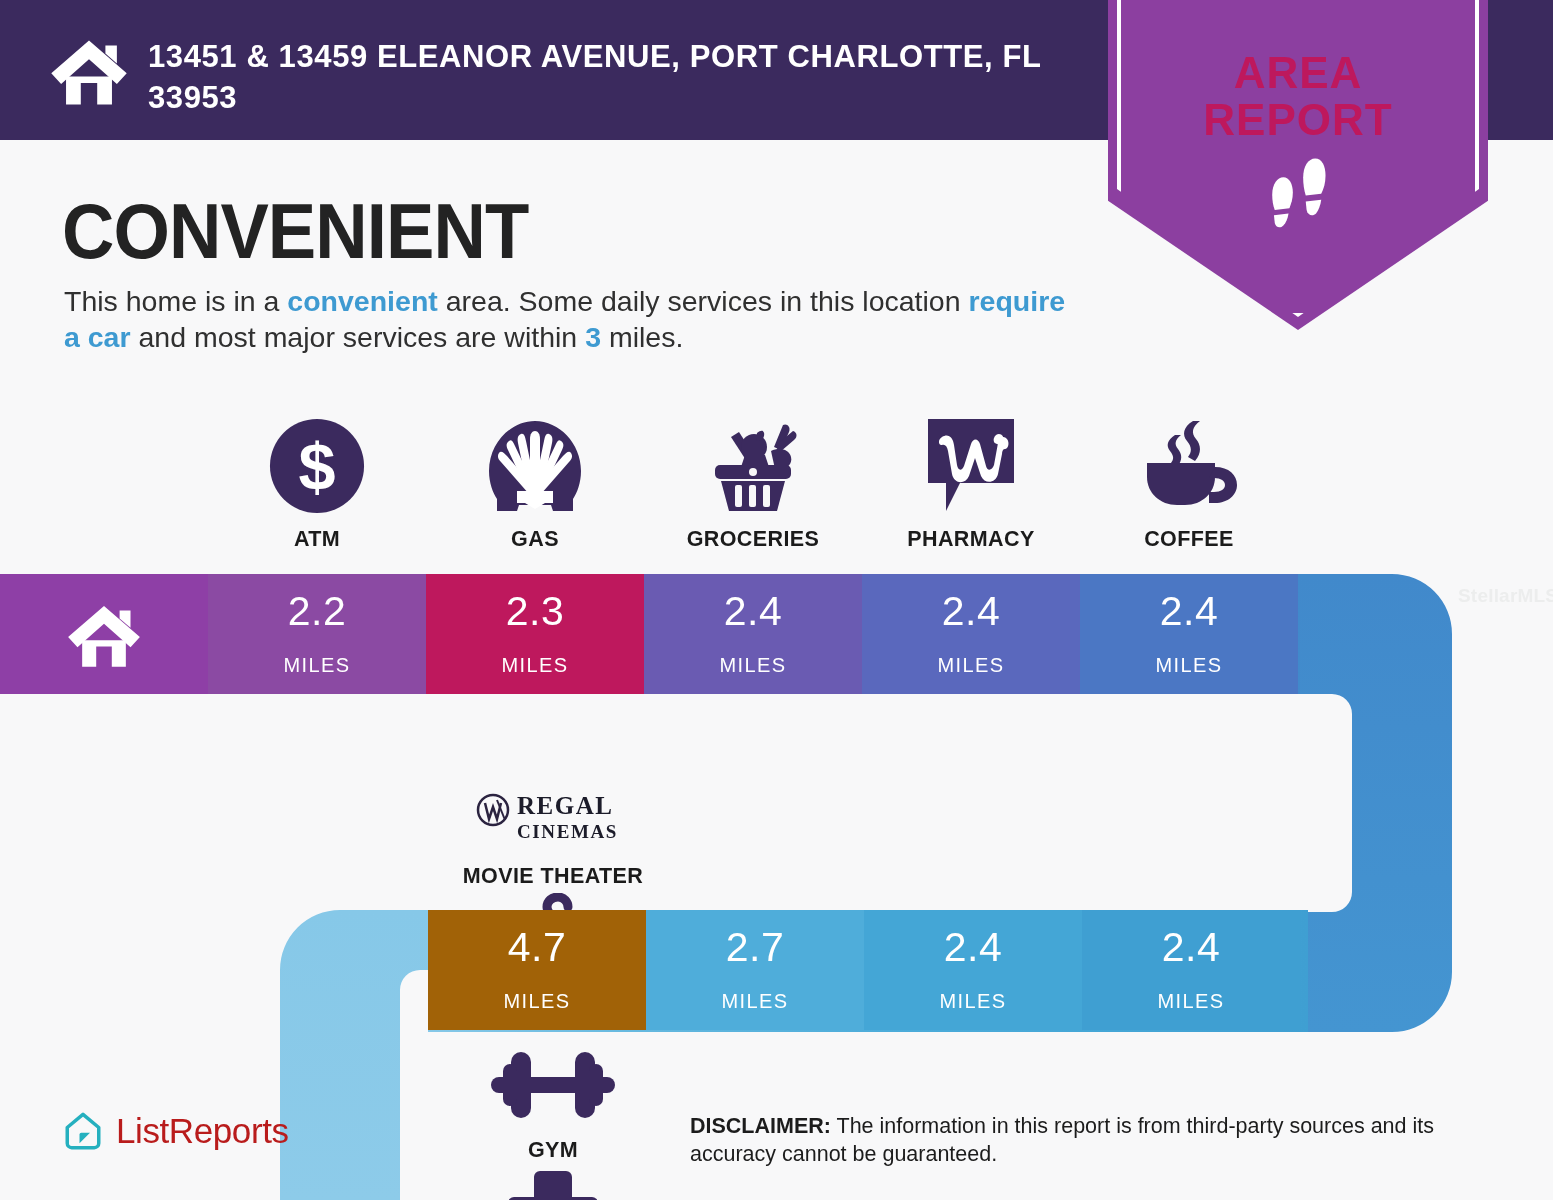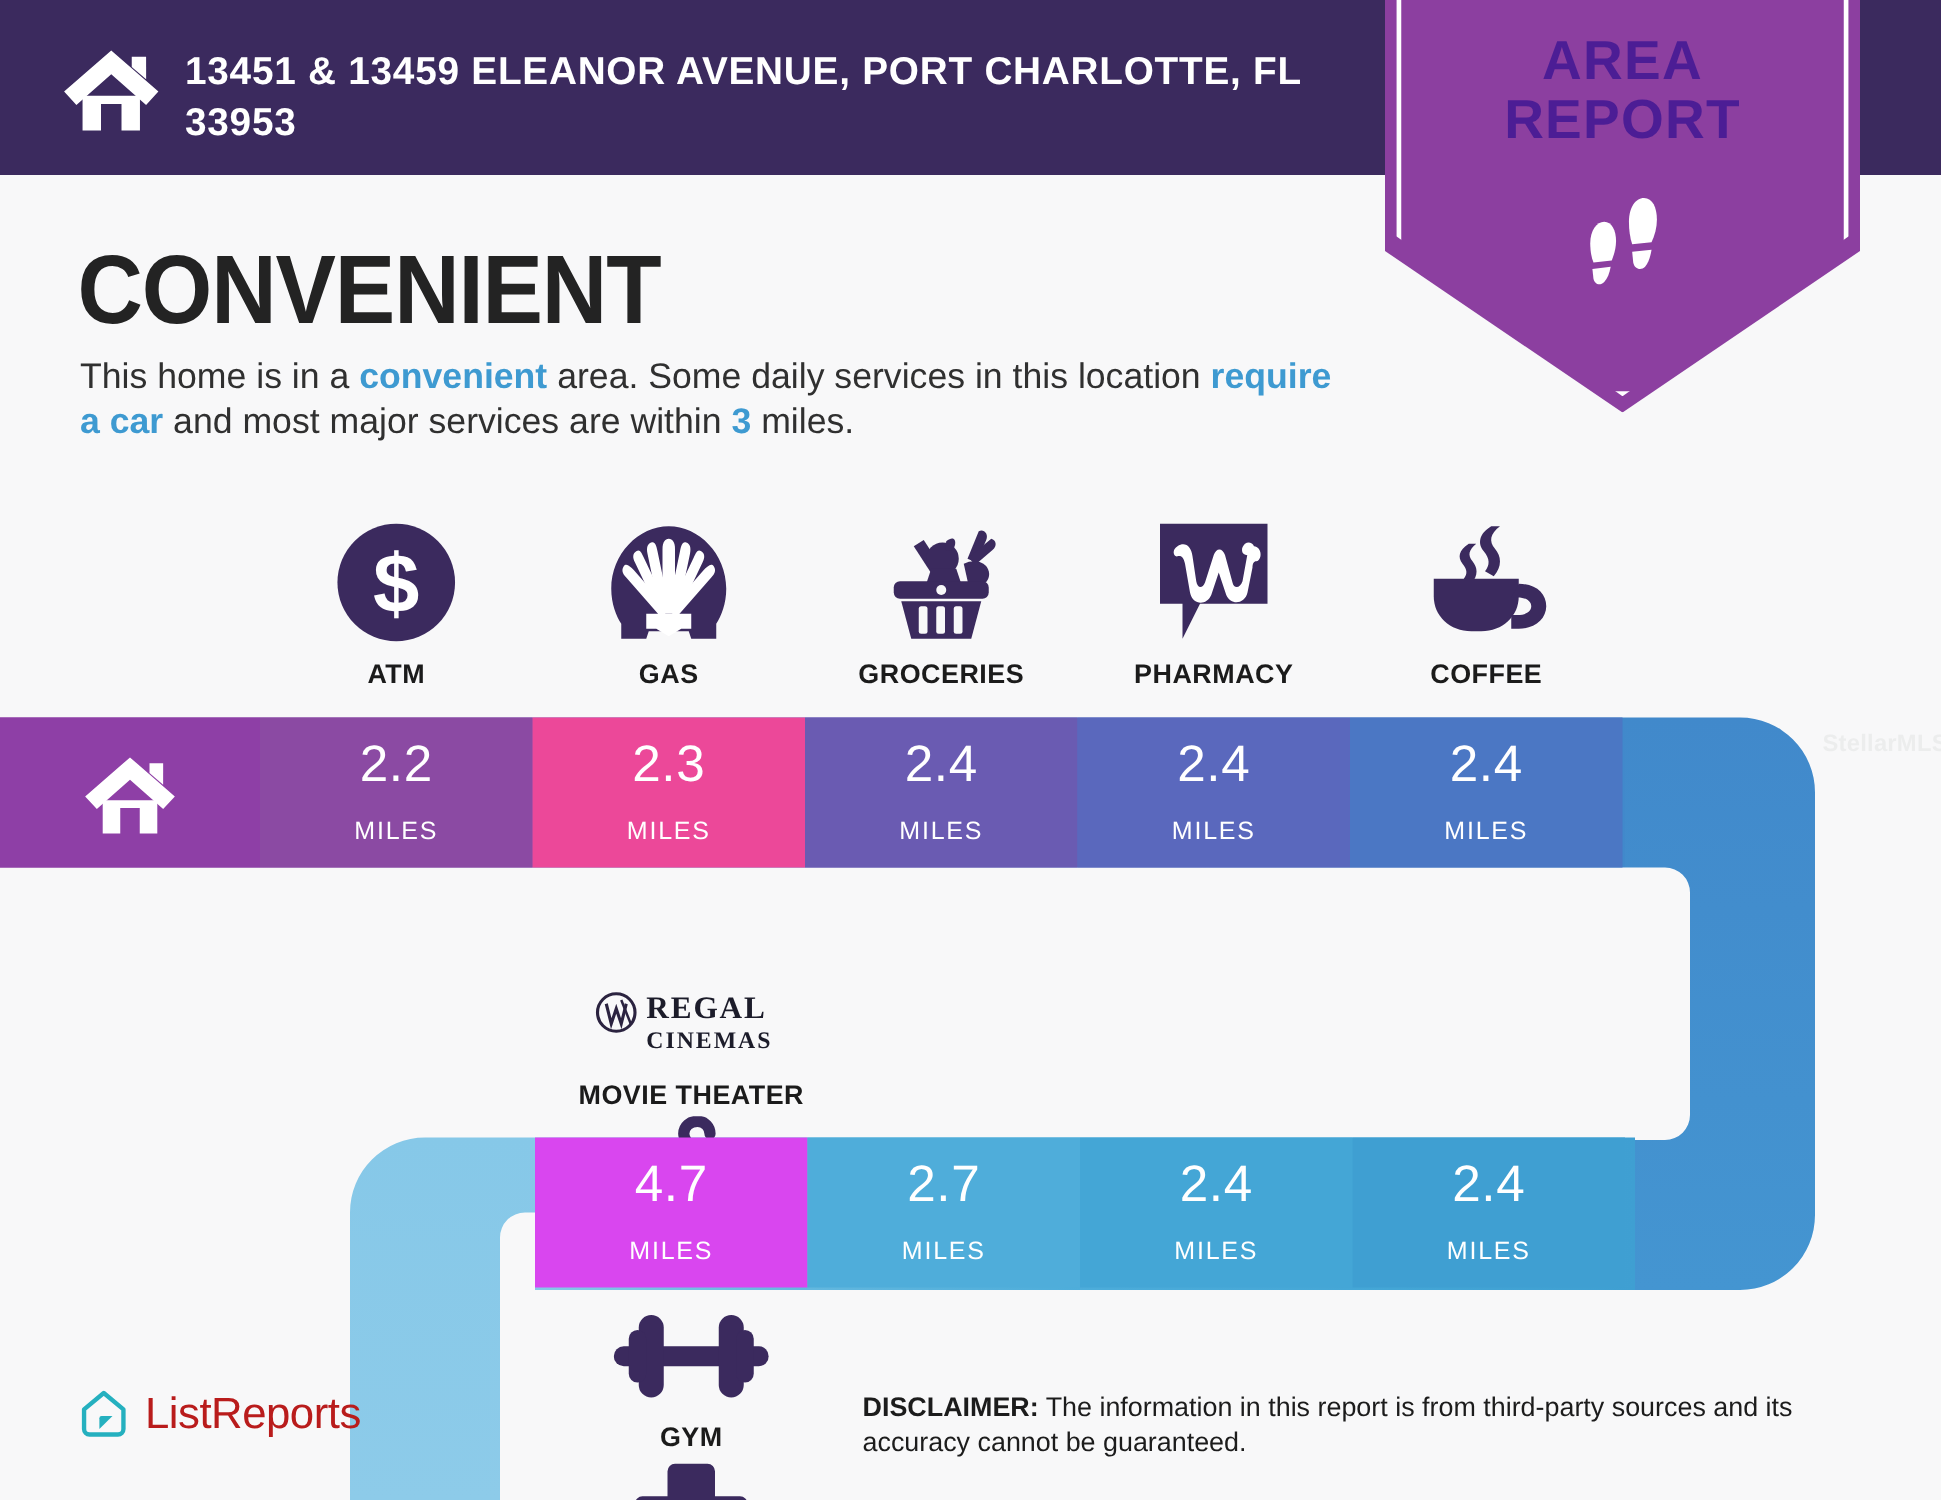--- a/index.html
+++ b/index.html
@@ -33,22 +33,22 @@
     position:absolute; inset:0;
     background:#8c3fa0;
     clip-path:polygon(0 0,100% 0,100% 62%,50% 100%,0 62%);
   }
   #area-report-badge .shield-inner{
     position:absolute; left:9px; right:9px; top:-10px; bottom:13px;
     border:4px solid #ffffff;
     clip-path:polygon(0 0,100% 0,100% 62%,50% 100%,0 62%);
   }
   #area-report-title{
-    position:absolute; top:36px; left:0; width:100%;
-    text-align:center; color:#4c1d95;
+    position:absolute; top:60px; left:0; width:100%;
+    text-align:center; color:#be185d;
     font-size:44px; font-weight:700; line-height:1.06; letter-spacing:1px;
   }
   #area-report-foot-icon{
     position:absolute; top:165px; left:50%; transform:translateX(-50%);
     width:86px; height:86px;
   }
 
   
   #headline{
     position:absolute; left:62px; top:186px;
@@ -275,21 +275,21 @@
     </div>
     <div class="icon-label">COFFEE</div>
   </div>
 </div>
 
 <div class="dist-row" id="dist-row-top">
   <div class="dist-cell" style="background: rgb(139, 74, 163);">
     <div class="dist-value">2.2</div>
     <div class="dist-unit">MILES</div>
   </div>
-  <div class="dist-cell" style="background: #ec4899;">
+  <div class="dist-cell" style="background: #be185d;">
     <div class="dist-value">2.3</div>
     <div class="dist-unit">MILES</div>
   </div>
   <div class="dist-cell" style="background: rgb(106, 91, 178);">
     <div class="dist-value">2.4</div>
     <div class="dist-unit">MILES</div>
   </div>
   <div class="dist-cell" style="background: rgb(90, 104, 189);">
     <div class="dist-value">2.4</div>
     <div class="dist-unit">MILES</div>
@@ -346,21 +346,21 @@
     <div class="icon-art">
       <svg width="94" height="94" viewBox="0 0 94 94">
         <path fill="#3b2a5e" d="M34 2 h26 a6 6 0 0 1 6 6 v20 h20 a6 6 0 0 1 6 6 v26 a6 6 0 0 1 -6 6 H66 v20 a6 6 0 0 1 -6 6 H34 a6 6 0 0 1 -6 -6 V66 H8 a6 6 0 0 1 -6 -6 V34 a6 6 0 0 1 6 -6 h20 V8 a6 6 0 0 1 6 -6 Z"></path>
       </svg>
     </div>
     <div class="icon-label">MEDICAL</div>
   </div>
 </div>
 
 <div class="dist-row" id="dist-row-bottom">
-  <div class="dist-cell" style="background: #d946ef;">
+  <div class="dist-cell" style="background: #a16207;">
     <div class="dist-value">4.7</div>
     <div class="dist-unit">MILES</div>
   </div>
   <div class="dist-cell" style="background: rgb(79, 173, 218);">
     <div class="dist-value">2.7</div>
     <div class="dist-unit">MILES</div>
   </div>
   <div class="dist-cell" style="background: rgb(68, 166, 214);">
     <div class="dist-value">2.4</div>
     <div class="dist-unit">MILES</div>

